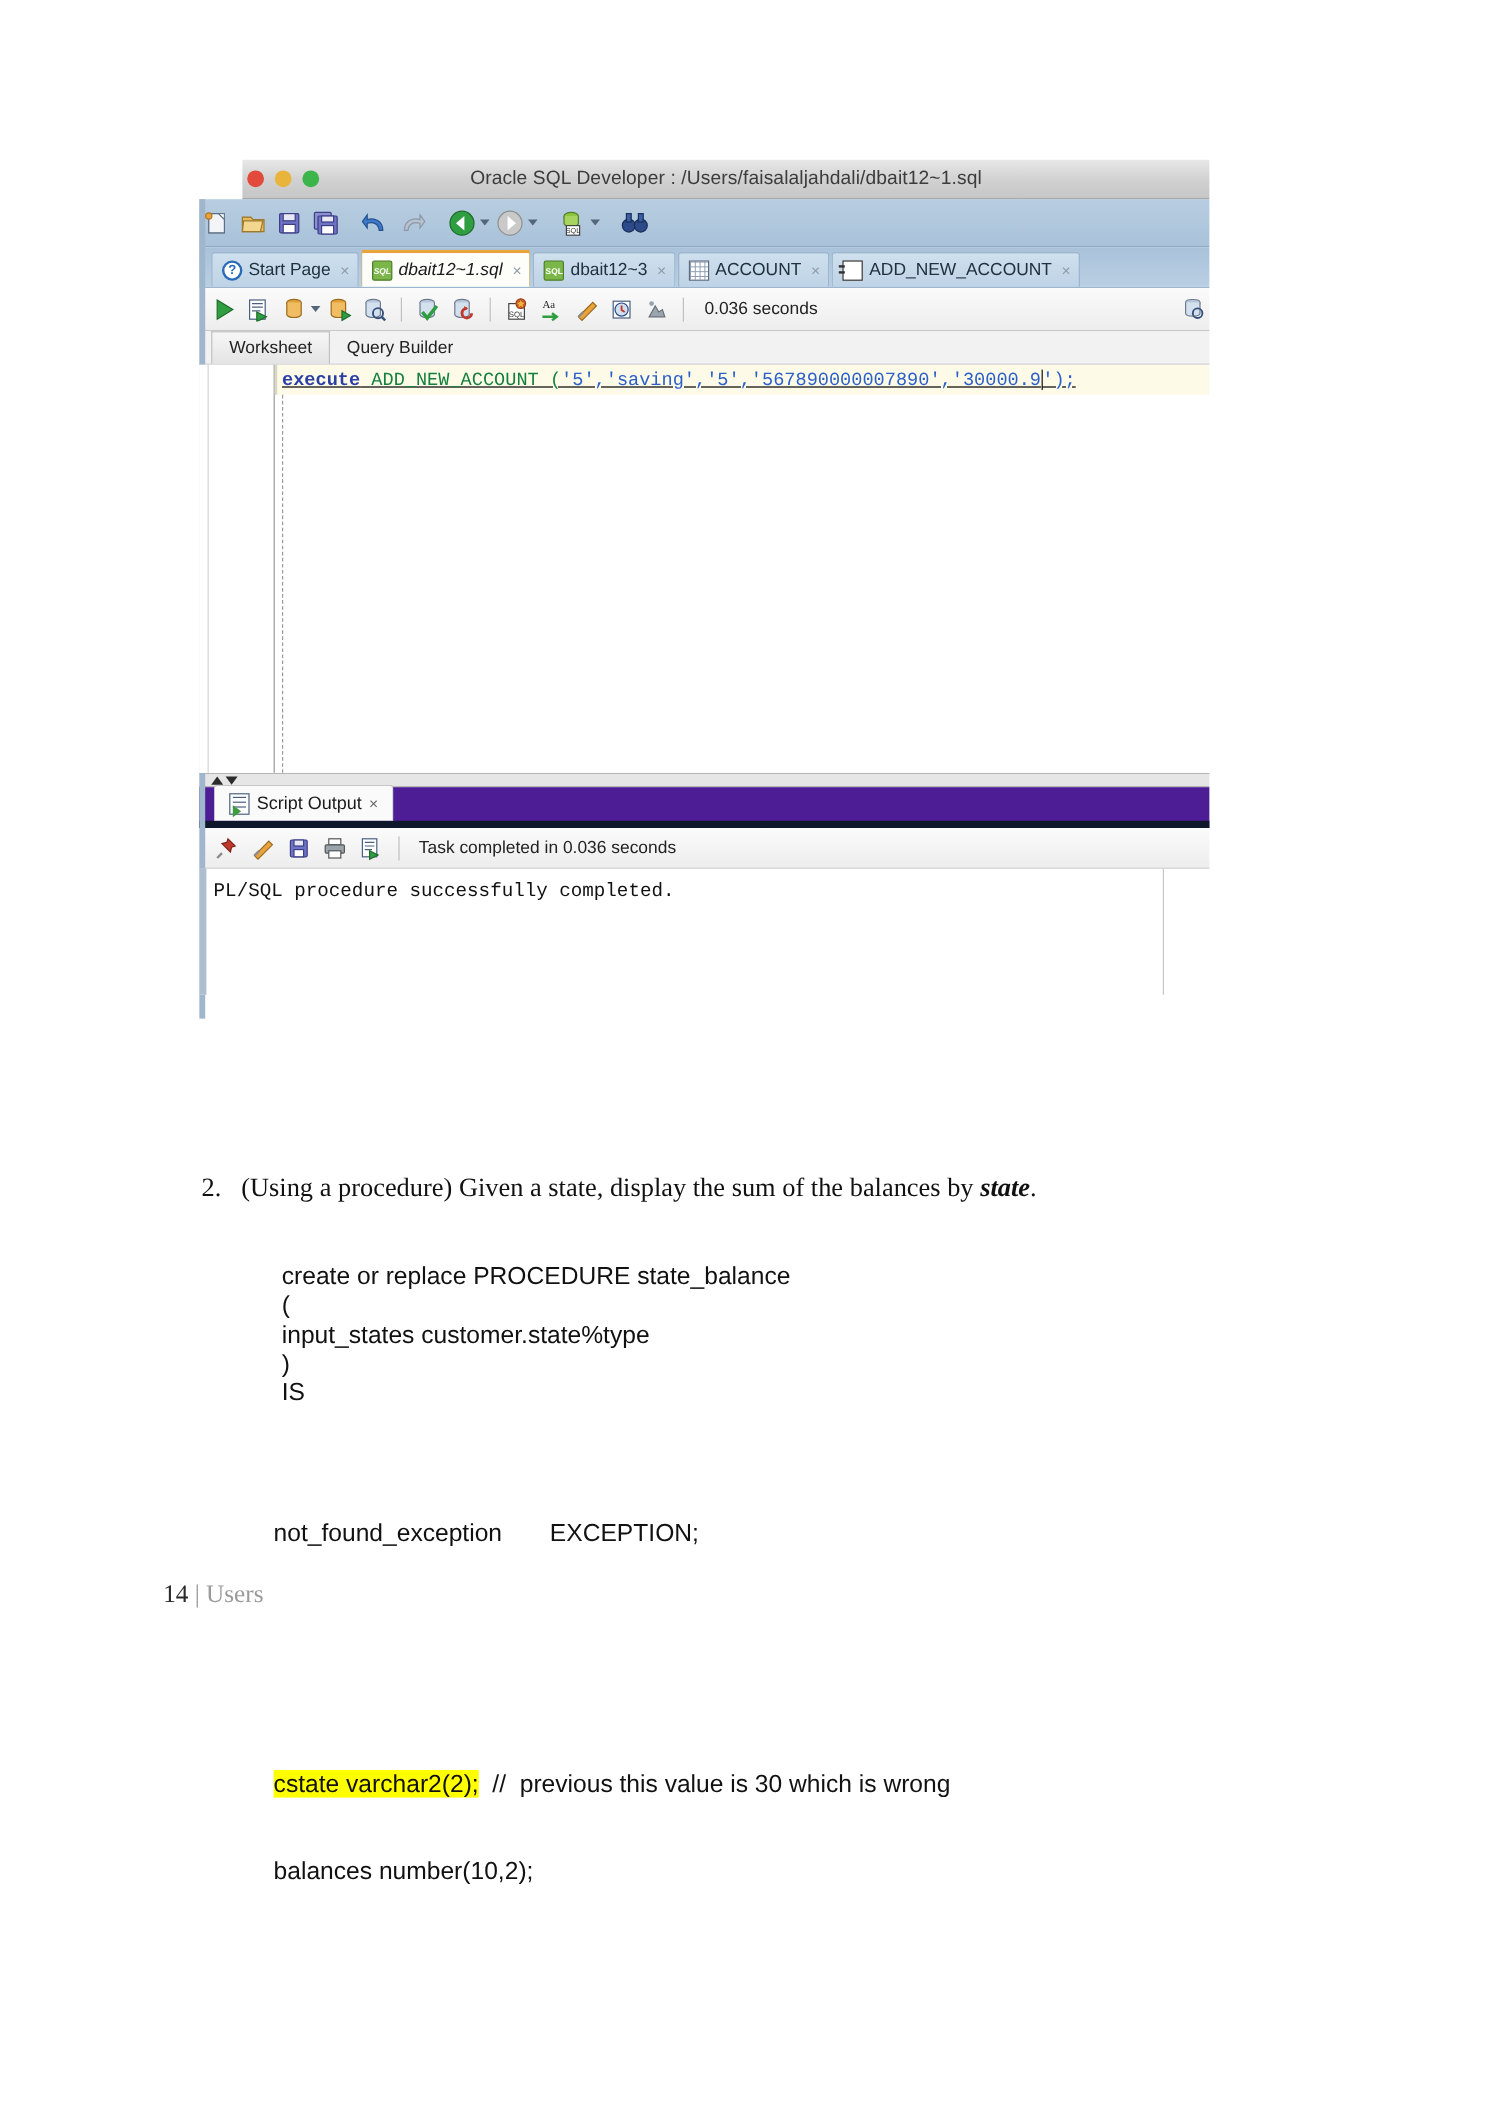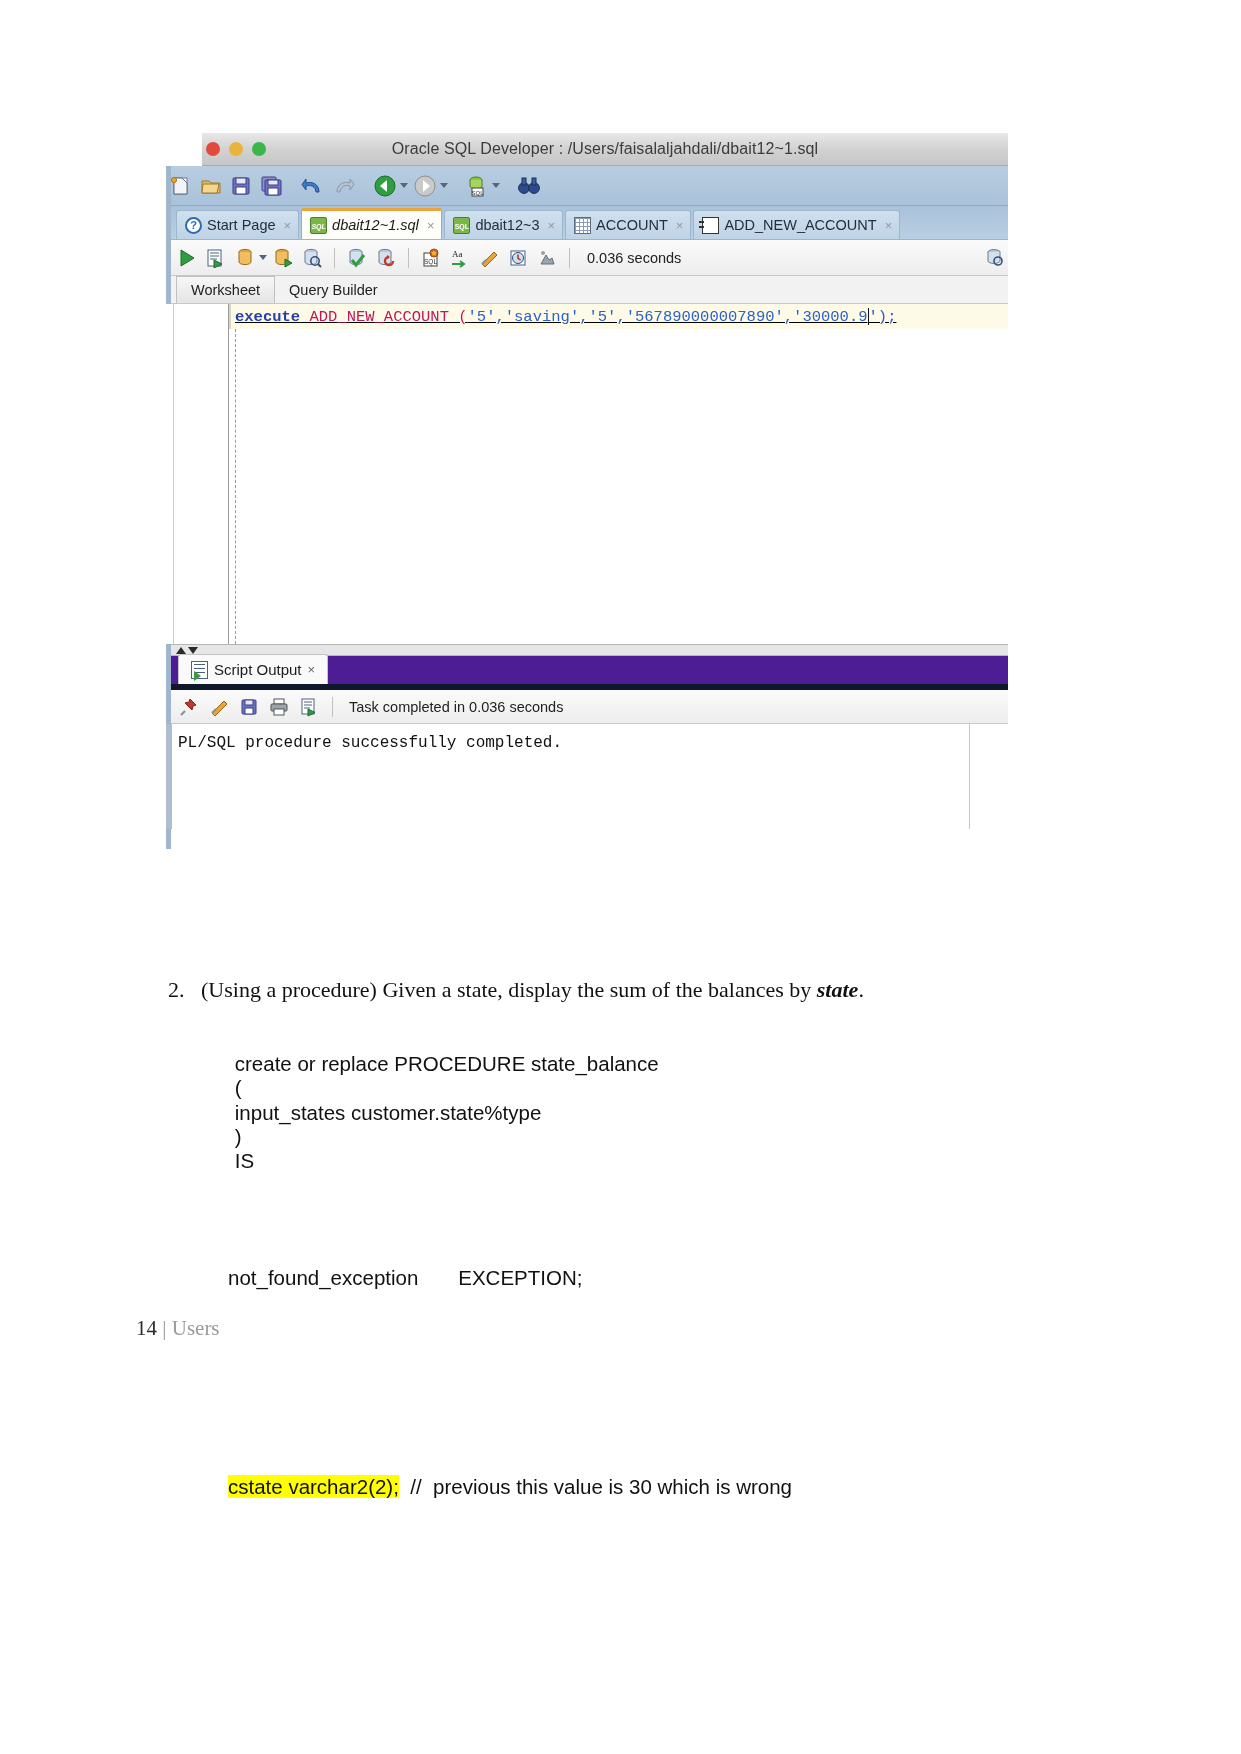--- a/index.html
+++ b/index.html
@@ -141,21 +141,21 @@
   .codeline {
     height:25px; background:#fdfbe8;
     display:flex; align-items:center;
     font-family:"Liberation Mono", monospace;
     font-size:15.5px;
     white-space:pre;
     padding-left:4px;
     border-left:2px solid #d9d7c4;
   }
   .kw { color:#2a3fa5; font-weight:bold; }
-  .pl { color:#be185d; }
+  .pl { color:#15803d; }
   .str { color:#2b5fc9; }
   .caret-bar { display:inline-block; width:1px; height:17px; background:#111; vertical-align:-3px; }
   .dashline {
     position:absolute; left:6px; top:25px; bottom:0;
     border-left:1px dashed #9a9a9a;
   }
 
   
   .splitter {
     height:12px; background:#e6e6e6; border-top:1px solid #b5b5b5; border-bottom:1px solid #b5b5b5;
@@ -528,19 +528,20 @@
     <span>create or replace PROCEDURE state_balance</span>
     <span>(</span>
     <span>input_states customer.state%type</span>
     <span>)</span>
     <span>IS</span>
     <span class="gap"></span>
     <span class="ind1">not_found_exception       EXCEPTION;</span>
     <span class="gap"></span>
     <span class="gap"></span>
     <span class="ind1"><span class="hl">cstate varchar2(2);</span><span class="comment">  //  previous this value is 30 which is wrong</span></span>
+    <span class="ind1">balances number(10,2);</span>
   </div>
 
   <div class="footer">
     <span>14</span><span class="pg"> | </span><span class="pg">Users</span>
   </div>
 
 </div>
 
 </body></html>

